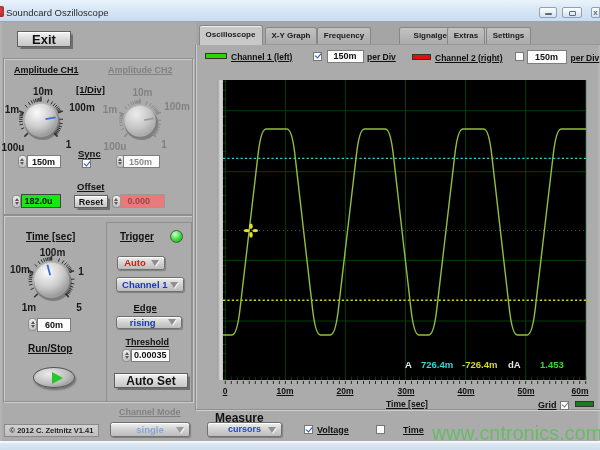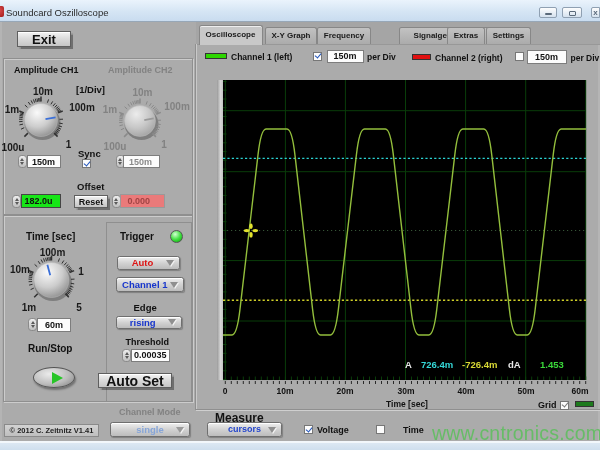--- a/index.html
+++ b/index.html
@@ -1,17 +1,17 @@
 <!DOCTYPE html>
 <html><head><meta charset="utf-8"><style>
 * { margin:0; padding:0; box-sizing:border-box; }
 html,body { width:600px; height:450px; }
 body { font-family:"Liberation Sans", sans-serif; position:relative; overflow:hidden; background:#ababab; color:#111; }
 .abs { position:absolute; white-space:nowrap; }
-.b { font-weight:bold; }
+.b { font-weight:bold;text-decoration:underline; }
 .ctr { transform:translateX(-50%); }
 .klb { position:absolute; font-weight:bold; white-space:nowrap; font-size:10px; transform:translateX(-50%); }
 .btn { position:absolute; background:linear-gradient(#f4f4f4,#dcdcdc 45%,#c6c6c6); border:1px solid #5f5f5f; box-shadow:inset 0 1px 0 #fff, 1.5px 1.5px 1px rgba(0,0,0,0.35); text-align:center; font-weight:bold; color:#111; white-space:nowrap; }
 .gbox { position:absolute; border:1px solid #8f8f8f; box-shadow: inset 1px 1px 0 rgba(255,255,255,0.4), 1px 1px 0 rgba(255,255,255,0.4); }
 .fld { position:absolute; background:#fcfcfc; border:1px solid #7d7d7d; font-weight:bold; color:#111; text-align:center; white-space:nowrap; font-size:9px; }
 .spin { position:absolute; width:9px; background:linear-gradient(#ededed,#c0c0c0); border:1px solid #8a8a8a; border-radius:3.5px; }
 .spin:before { content:""; position:absolute; left:1.5px; top:2px; border-left:2.5px solid transparent; border-right:2.5px solid transparent; border-bottom:3.5px solid #5a5a5a; }
 .spin:after { content:""; position:absolute; left:1.5px; bottom:2px; border-left:2.5px solid transparent; border-right:2.5px solid transparent; border-top:3.5px solid #5a5a5a; }
 .drop { position:absolute; background:linear-gradient(#efefef,#d2d2d2 50%,#bcbcbc); border:1px solid #6f6f6f; border-radius:2.5px; box-shadow:inset 0 1px 0 #fff, 1px 1px 1px rgba(0,0,0,0.25); text-align:center; font-weight:bold; font-size:9.5px; white-space:nowrap; }
 .drop .ar { position:absolute; right:5px; top:50%; margin-top:-3px; width:0; height:0; border-left:4.5px solid transparent; border-right:4.5px solid transparent; border-top:6px solid #8f8f8f; filter:drop-shadow(1px 1px 0 #f2f2f2); }
@@ -221,28 +221,28 @@
 
 <div class="abs b" style="left:26px;top:231px;font-size:10px;">Time [sec]</div>
 <div class="spin" style="left:28px;top:318px;height:13px;"></div>
 <div class="fld" style="left:37px;top:317.5px;width:34px;height:14px;line-height:12.5px;">60m</div>
 <div class="abs b" style="left:28px;top:342.5px;font-size:10px;">Run/Stop</div>
 <div class="abs" style="left:33px;top:367px;width:42px;height:21px;border-radius:50%;background:radial-gradient(ellipse at 38% 32%,#ebebeb,#bcbcbc 55%,#7d7d7d);border:1px solid #555;box-shadow:1px 2px 2px rgba(0,0,0,0.35);"></div>
 <div class="abs" style="left:52px;top:371.5px;width:0;height:0;border-top:6px solid transparent;border-bottom:6px solid transparent;border-left:11px solid #27c527;"></div>
 
 <div class="abs b" style="left:120px;top:230.5px;font-size:10px;">Trigger</div>
 <div class="abs" style="left:169.5px;top:230px;width:13px;height:13px;border-radius:50%;background:radial-gradient(circle at 38% 30%,#d2ffd2,#44e044 50%,#00a800);border:1px solid #555;"></div>
-<div class="drop" style="left:117px;top:256px;width:63px;height:13.5px;line-height:12px;color:#dd1515;padding-right:12px;text-align:center;">Auto<span class="ar"></span></div>
+<div class="drop" style="left:117px;top:256px;width:48px;height:13.5px;line-height:12px;color:#dd1515;padding-right:12px;text-align:center;">Auto<span class="ar"></span></div>
 <div class="drop" style="left:116px;top:277px;width:67.5px;height:15px;line-height:13.5px;color:#1836cc;padding-right:10px;">Channel 1<span class="ar"></span></div>
 <div class="abs b" style="left:133.5px;top:301.5px;font-size:9.5px;">Edge</div>
 <div class="drop" style="left:115.5px;top:315.5px;width:66.5px;height:13.5px;line-height:12px;color:#1836cc;padding-right:12px;">rising<span class="ar"></span></div>
 <div class="abs b" style="left:125.5px;top:337px;font-size:9px;">Threshold</div>
 <div class="spin" style="left:122px;top:349px;height:12.5px;"></div>
 <div class="fld" style="left:130.5px;top:348.5px;width:39.5px;height:13px;line-height:11.5px;">0.00035</div>
-<div class="btn" style="left:98px;top:372.5px;width:74px;height:15px;font-size:14px;line-height:14px;">Auto Set</div>
+<div class="btn" style="left:114px;top:372.5px;width:74px;height:15px;font-size:12px;line-height:14px;">Auto Set</div>
 
 <div class="abs b" style="left:119px;top:407px;font-size:9px;color:#828282;">Channel Mode</div>
 <div class="drop" style="left:110px;top:422px;width:80px;height:15px;line-height:13.5px;color:#86a5d8;">single<span class="ar" style="border-top-color:#9a9a9a;"></span></div>
 <div class="abs" style="left:4px;top:424px;width:95px;height:13px;background:linear-gradient(#d2d2d2,#bfbfbf);border:1px solid #8a8a8a;font-size:7.5px;font-weight:bold;color:#222;text-align:center;line-height:11.5px;white-space:nowrap;">© 2012  C. Zeitnitz V1.41</div>
 
 <div class="abs" style="left:196px;top:22px;width:404px;height:21.5px;background:#a5a5a5;"></div>
 <div class="abs" style="left:195px;top:44px;width:1px;height:366px;background:#8f8f8f;"></div>
 <div class="abs" style="left:196px;top:44px;width:1px;height:366px;background:#c9c9c9;"></div>
 <div class="abs" style="left:197px;top:43.5px;width:403px;height:1px;background:#989898;"></div>
 <div class="abs" style="left:196px;top:409px;width:404px;height:1px;background:#8f8f8f;"></div>

